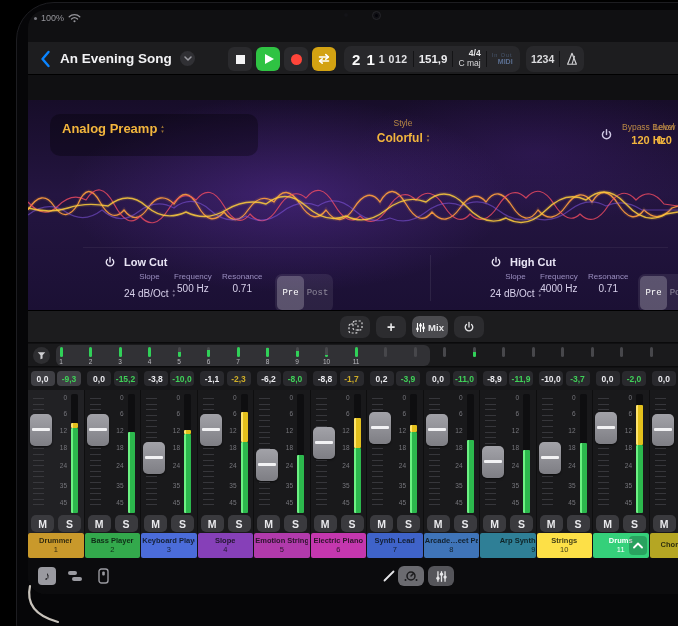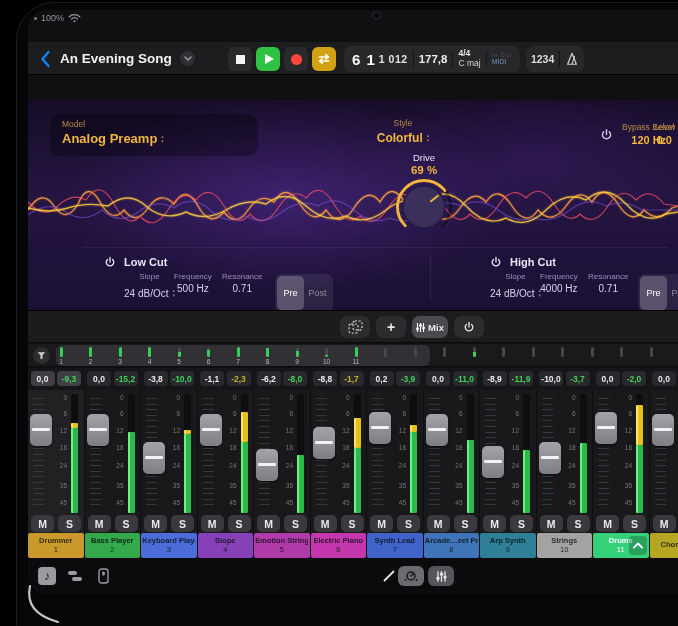--- a/index.html
+++ b/index.html
@@ -35,21 +35,21 @@
   .sq { width:9px; height:9px; background:#f4f4f6; }
   .tri { width:0; height:0; border-left:9px solid #fff; border-top:5.5px solid transparent; border-bottom:5.5px solid transparent; margin-left:2px;}
   .reccirc { width:11px; height:11px; border-radius:50%; background:#ff453a; }
 
   #lcd { position:absolute; left:316px; top:4px; width:176px; height:26px; background:#28282b; border-radius:7px;
     display:flex; align-items:center; overflow:hidden; }
   #lcd .sep { width:1px; height:16px; background:#141416; margin:0 5px; flex:none;}
   .lcd-bars { font-size:15px; font-weight:bold; color:#fafafa; letter-spacing:1px; margin-left:8px; }
   .lcd-rest { font-size:10.5px; font-weight:bold; color:#e3e3e6; margin-left:3px; letter-spacing:.5px; }
   .lcd-tempo { font-size:11.5px; font-weight:bold; color:#ededf0; }
-  .lcd-col { display:flex; flex-direction:column; align-items:flex-start; line-height:1.15; }
+  .lcd-col { display:flex; flex-direction:column; align-items:flex-end; line-height:1.15; }
   .lcd-ts { font-size:8.5px; font-weight:bold; color:#e8e8ea; }
   .lcd-key { font-size:8.5px; color:#d8d8da; }
   .lcd-io { font-size:5.5px; color:#47566e; letter-spacing:1px;}
   .lcd-midi { font-size:7px; font-weight:bold; color:#5b6f92; }
 
   #count-pill { position:absolute; left:498px; top:4px; width:58px; height:26px; background:#28282b; border-radius:7px;
     display:flex; align-items:center; justify-content:space-evenly; }
   #count-pill .sep { width:1px; height:16px; background:#141416; }
   #countin { font-size:10.5px; font-weight:bold; color:#dcdcde; }
 
@@ -84,21 +84,21 @@
   #drive-value { font-size:11.5px; font-weight:bold; color:#f2b53d; margin-top:1px;}
 
   #cut-divider-h { position:absolute; left:55px; top:147px; width:585px; height:1px; background:rgba(255,255,255,.06);}
   #cut-divider-v { position:absolute; left:402px; top:155px; width:1px; height:46px; background:rgba(255,255,255,.08);}
   .cut-title { position:absolute; top:156px; display:flex; align-items:center; gap:8px; color:#e9e5f5; font-size:11px; font-weight:bold;}
   #lowcut-title { left:76px; } #highcut-title { left:462px; }
   .param { position:absolute; top:172px; display:flex; flex-direction:column; align-items:center; gap:2px;}
   .param .lab { font-size:8px; color:#9b8fc0; }
   .param .val { font-size:10px; color:#d9d2ec; }
   .param .stepper { color:rgba(217,210,236,.5);}
-  .seg { position:absolute; top:174px; height:38px; background:rgba(255,255,255,.08); border-radius:7px; display:flex; padding:2px;}
+  .seg { position:absolute; top:174px; height:38px; background:rgba(255,255,255,.08); border-radius:7px; display:flex; padding:2px;font-family:Liberation Mono, monospace;}
   .seg .s { width:27px; border-radius:5px; font-size:9px; color:rgba(255,255,255,.45); display:flex; align-items:center; justify-content:center;}
   .seg .s.on { background:rgba(255,255,255,.22); color:#fff; }
 
   
   #mixbar { position:absolute; left:0; top:300px; width:650px; height:33px; background:#1c1c1e; border-top:1px solid #000; border-bottom:1px solid #0a0a0b;}
   .mbtn { position:absolute; top:5px; height:22px; width:30px; border-radius:7px; background:#2c2c2f;
     display:flex; align-items:center; justify-content:center; gap:3px; color:#e8e8ea;}
   #mb-tile { left:312px; } #mb-plus { left:348px; font-size:14px; font-weight:bold; }
   #mb-mix  { left:384px; width:36px; background:#4a4a4e; font-size:9.5px; font-weight:bold; }
   #mb-power{ left:426px; }
@@ -204,24 +204,24 @@
     <div class="tbtn" id="cycle-btn">
       <svg width="14" height="12" viewBox="0 0 14 12">
         <path d="M2.5 4 H11" stroke="#fff" stroke-width="1.6" fill="none" stroke-linecap="round"></path>
         <path d="M8.8 1.6 L11.4 4 L8.8 6.2" stroke="#fff" stroke-width="1.6" fill="none" stroke-linecap="round" stroke-linejoin="round"></path>
         <path d="M11.5 8 H3" stroke="#fff" stroke-width="1.6" fill="none" stroke-linecap="round"></path>
         <path d="M5.2 5.8 L2.6 8 L5.2 10.2" stroke="#fff" stroke-width="1.6" fill="none" stroke-linecap="round" stroke-linejoin="round"></path>
       </svg>
     </div>
 
     <div id="lcd">
-      <span class="lcd-bars">6 1</span>
+      <span class="lcd-bars">2 1</span>
       <span class="lcd-rest">1 012</span>
       <span class="sep"></span>
-      <span class="lcd-tempo">177,8</span>
+      <span class="lcd-tempo">151,9</span>
       <span class="sep"></span>
       <span class="lcd-col">
         <span class="lcd-ts">4/4</span>
         <span class="lcd-key">C maj</span>
       </span>
       <span class="sep"></span>
       <span class="lcd-col">
         <span class="lcd-io">In Out</span>
         <span class="lcd-midi">MIDI</span>
       </span>
@@ -243,21 +243,20 @@
     <svg id="waves" viewBox="0 0 650 95">
       <path d="M0,50 Q14,28 26,46 T50,44 Q60,20 72,42 T96,50 Q108,66 120,48 T146,44 Q158,24 170,46 T196,52 Q208,68 220,50 T246,42 Q258,22 272,44 T298,50 Q312,70 326,48 T352,42 Q364,20 378,44 T404,52 Q418,68 432,48 T458,42 Q470,24 484,46 T510,50 Q524,66 538,46 T564,42 Q576,22 590,44 T616,50 Q630,64 644,48 L650,46" fill="none" stroke="#ff9e3d" stroke-width="4" opacity="0.12"></path>
       <path d="M0,50 Q14,28 26,46 T50,44 Q60,20 72,42 T96,50 Q108,66 120,48 T146,44 Q158,24 170,46 T196,52 Q208,68 220,50 T246,42 Q258,22 272,44 T298,50 Q312,70 326,48 T352,42 Q364,20 378,44 T404,52 Q418,68 432,48 T458,42 Q470,24 484,46 T510,50 Q524,66 538,46 T564,42 Q576,22 590,44 T616,50 Q630,64 644,48 L650,46" fill="none" stroke="#ff9e3d" stroke-width="1.3" opacity="0.9"></path>
       <path d="M0,42 Q16,60 30,46 T58,40 Q72,18 86,44 T112,56 Q126,72 140,50 T168,40 Q182,22 196,46 T222,54 Q236,70 250,48 T278,38 Q292,20 306,44 T332,56 Q346,70 360,48 T388,40 Q402,24 416,46 T442,54 Q456,68 470,46 T498,38 Q512,22 526,44 T552,54 Q566,68 580,46 T608,40 Q622,26 636,44 L650,46" fill="none" stroke="#ff4f63" stroke-width="1.2" opacity="0.75"></path>
       <path d="M0,55 Q20,40 38,52 T74,50 Q92,66 110,52 T146,48 Q164,34 182,50 T218,56 Q236,66 254,52 T290,46 Q308,34 326,50 T362,58 Q380,66 398,52 T434,46 Q452,36 470,50 T506,58 Q524,64 542,50 T578,46 Q596,38 614,50 L650,50" fill="none" stroke="#8a5cf0" stroke-width="1.2" opacity="0.5"></path>
       <path d="M0,48 Q22,54 40,48 T80,46 Q100,30 118,46 T158,52 Q178,62 198,50 T238,44 Q258,28 278,46 T318,56 Q338,66 358,50 T398,42 Q418,24 438,46 T478,58 Q498,70 518,50 T558,40 Q578,22 598,44 T638,54 L650,52" fill="none" stroke="#ffce3c" stroke-width="4" opacity="0.12"></path>
       <path d="M0,48 Q22,54 40,48 T80,46 Q100,30 118,46 T158,52 Q178,62 198,50 T238,44 Q258,28 278,46 T318,56 Q338,66 358,50 T398,42 Q418,24 438,46 T478,58 Q498,70 518,50 T558,40 Q578,22 598,44 T638,54 L650,52" fill="none" stroke="#ffce3c" stroke-width="1.4" opacity="0.85"></path>
     </svg>
 
     <div id="model-box">
-      <div class="p-minor">Model</div>
       <div><span class="p-gold">Analog Preamp</span><span class="stepper">▴<br>▾</span></div>
     </div>
 
     <div id="style-box">
       <div class="p-minor">Style</div>
       <div><span class="p-gold">Colorful</span><span class="stepper">▴<br>▾</span></div>
     </div>
 
     <div id="bypass-box">
       <svg width="13" height="13" viewBox="0 0 16 16">
@@ -269,30 +268,20 @@
         <span class="p-gold">120 Hz</span>
       </span>
     </div>
     <div id="level-box">
       <span class="col">
         <span class="p-minor">Level</span>
         <span class="p-gold">0.0</span>
       </span>
     </div>
 
-    <div id="drive">
-      <div id="drive-label">Drive</div>
-      <div id="drive-value">69 %</div>
-      <svg width="60" height="62" viewBox="0 0 60 62">
-        <circle cx="30" cy="31" r="26.5" fill="none" stroke="rgba(0,0,0,0.35)" stroke-width="3" stroke-dasharray="125 1000" transform="rotate(135 30 31)" stroke-linecap="round"></circle>
-        <circle cx="30" cy="31" r="21" fill="#3b2f5c" stroke="#241b40" stroke-width="1.5"></circle>
-        <circle cx="30" cy="31" r="26.5" fill="none" stroke="#f2b53d" stroke-width="3" stroke-dasharray="86 1000" transform="rotate(135 30 31)" stroke-linecap="round"></circle>
-        <line x1="37" y1="25.3" x2="44" y2="19.7" stroke="#f2b53d" stroke-width="2" stroke-linecap="round"></line>
-      </svg>
-    </div>
 
     <div id="cut-divider-h"></div>
     <div id="cut-divider-v"></div>
 
     <div class="cut-title" id="lowcut-title">
       <svg width="12" height="12" viewBox="0 0 16 16">
         <path d="M8 2 V8" stroke="#e9e5f5" stroke-width="1.8" stroke-linecap="round"></path>
         <path d="M4.6 4.6 A5 5 0 1 0 11.4 4.6" stroke="#e9e5f5" stroke-width="1.8" fill="none" stroke-linecap="round"></path>
       </svg>
       <span>Low Cut</span>
@@ -729,25 +718,25 @@
         <div class="tu">6</div>
       </div>
       <div class="tile" style="background: rgb(63, 99, 201);">
         <div class="tn">Synth Lead</div>
         <div class="tu">7</div>
       </div>
       <div class="tile" style="background: rgb(63, 116, 184);">
         <div class="tn">Arcade…eet Pad</div>
         <div class="tu">8</div>
       </div>
-      <div class="tile" style="background: rgb(47, 127, 150);">
+      <div class="tile" style="background: rgb(47, 127, 150); align-items: flex-end;">
         <div class="tn">Arp Synth</div>
         <div class="tu">9</div>
       </div>
-      <div class="tile" style="background: #a3a3a3;">
+      <div class="tile" style="background: #fde047;">
         <div class="tn">Strings</div>
         <div class="tu">10</div>
       </div>
       <div class="tile light" style="background: rgb(53, 208, 122);">
         <div class="tn">Drums</div>
         <div class="tu">11</div>
         <div class="chev">
           <svg width="10" height="7" viewBox="0 0 10 7">
             <polyline points="1,5.5 5,1.5 9,5.5" fill="none" stroke="#fff" stroke-width="1.8" stroke-linecap="round" stroke-linejoin="round"></polyline>
           </svg>

